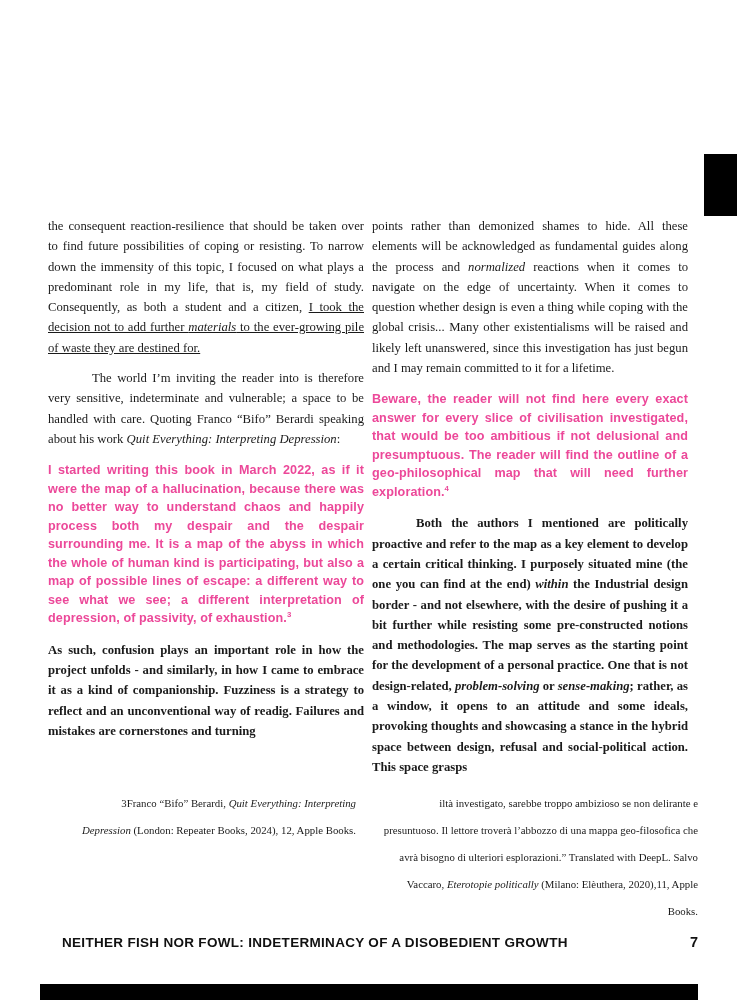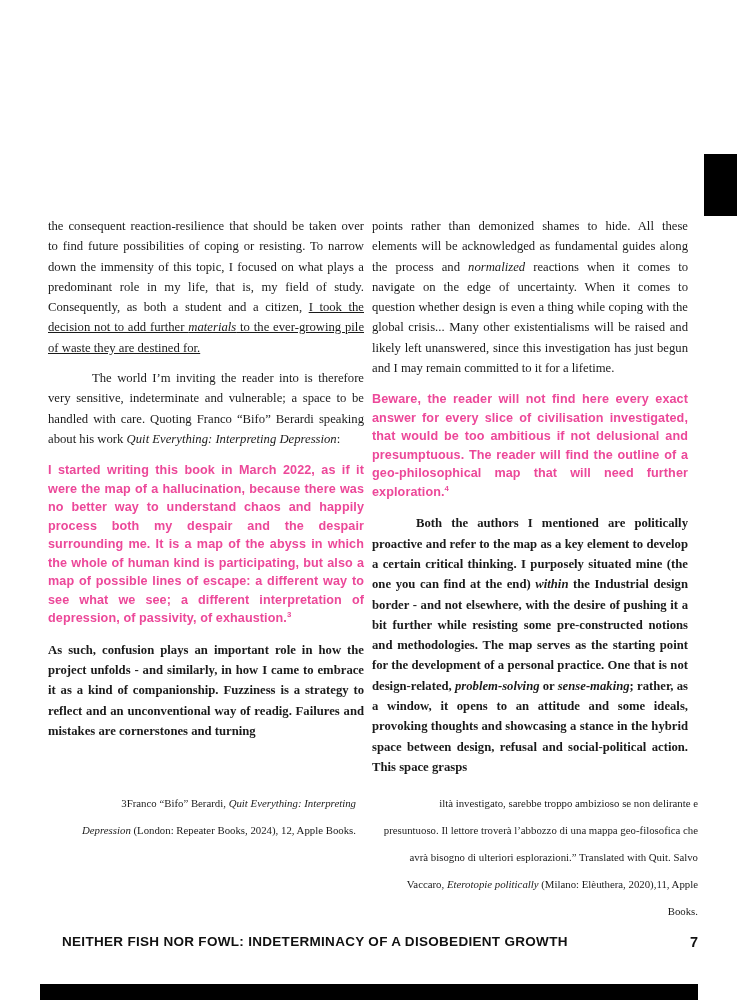--- a/index.html
+++ b/index.html
@@ -69,21 +69,21 @@
   .fn-marker { display: inline-block; width: 56px; }
 
   
   .footer {
     position: absolute;
     left: 40px;
     top: 934px;
     width: 658px;
     display: flex;
     justify-content: space-between;
-    align-items: flex-start;
+    align-items: center;
     font-family: "Liberation Sans", sans-serif;
     font-weight: bold;
     color: #111111;
   }
   .footer-title {
     font-size: 13.5px;
     letter-spacing: 0.3px;
     margin-left: 22px;
   }
   .page-number { font-size: 14.5px; }
@@ -115,21 +115,21 @@
     <p class="para"><span>points rather than demonized shames to hide. All these elements will be acknowledged as fundamental guides along the process and </span><span style="font-style: italic;">normalized</span><span> reactions when it comes to navigate on the edge of uncertainty. When it comes to question whether design is even a thing while coping with the global crisis... Many other existentialisms will be raised and likely left unanswered, since this investigation has just begun and I may remain committed to it for a lifetime.</span></p>
     <p class="quote"><span>Beware, the reader will not find here every exact answer for every slice of civilisation investigated, that would be too ambitious if not delusional and presumptuous. The reader will find the outline of a geo-philosophical map that will need further exploration.</span><sup>4</sup></p>
     <p class="para indent"><span>Both the authors I mentioned are politically proactive and refer to the map as a key element to develop a certain critical thinking. I purposely situated mine (the one you can find at the end) </span><span style="font-style: italic;">within</span><span> the Industrial design border - and not elsewhere, with the desire of pushing it a bit further while resisting some pre-constructed notions and methodologies. The map serves as the starting point for the development of a personal practice. One that is not design-related, </span><span style="font-style: italic;">problem-solving</span><span> or </span><span style="font-style: italic;">sense-making</span><span>; rather, as a window, it opens to an attitude and some ideals, provoking thoughts and showcasing a stance in the hybrid space between design, refusal and social-political action. This space grasps</span></p>
   </div>
 
   <div class="footnotes fn-left">
     <p class="fn"><span class="fn-marker">3</span><span><span>Franco “Bifo” Berardi, </span><span style="font-style: italic;">Quit Everything: Interpreting Depression</span><span> (London: Repeater Books, 2024), 12, Apple Books.</span></span></p>
   </div>
 
   <div class="footnotes fn-right">
-    <p class="fn"><span><span>iltà investigato, sarebbe troppo ambizioso se non delirante e presuntuoso. Il lettore troverà l’abbozzo di una mappa geo-filosofica che avrà bisogno di ulteriori esplorazioni.” Translated with Quit. Salvo Vaccaro, </span><span style="font-style: italic;">Eterotopie politically</span><span> (Milano: Elèuthera, 2020),11, Apple Books.</span></span></p>
+    <p class="fn"><span><span>iltà investigato, sarebbe troppo ambizioso se non delirante e presuntuoso. Il lettore troverà l’abbozzo di una mappa geo-filosofica che avrà bisogno di ulteriori esplorazioni.” Translated with DeepL. Salvo Vaccaro, </span><span style="font-style: italic;">Eterotopie politically</span><span> (Milano: Elèuthera, 2020),11, Apple Books.</span></span></p>
   </div>
 
   <div class="footer">
     <div class="footer-title">NEITHER FISH NOR FOWL: INDETERMINACY OF A DISOBEDIENT GROWTH</div>
     <div class="page-number">7</div>
   </div>
 
   <div class="bottom-bar"></div>
 
 </div>

